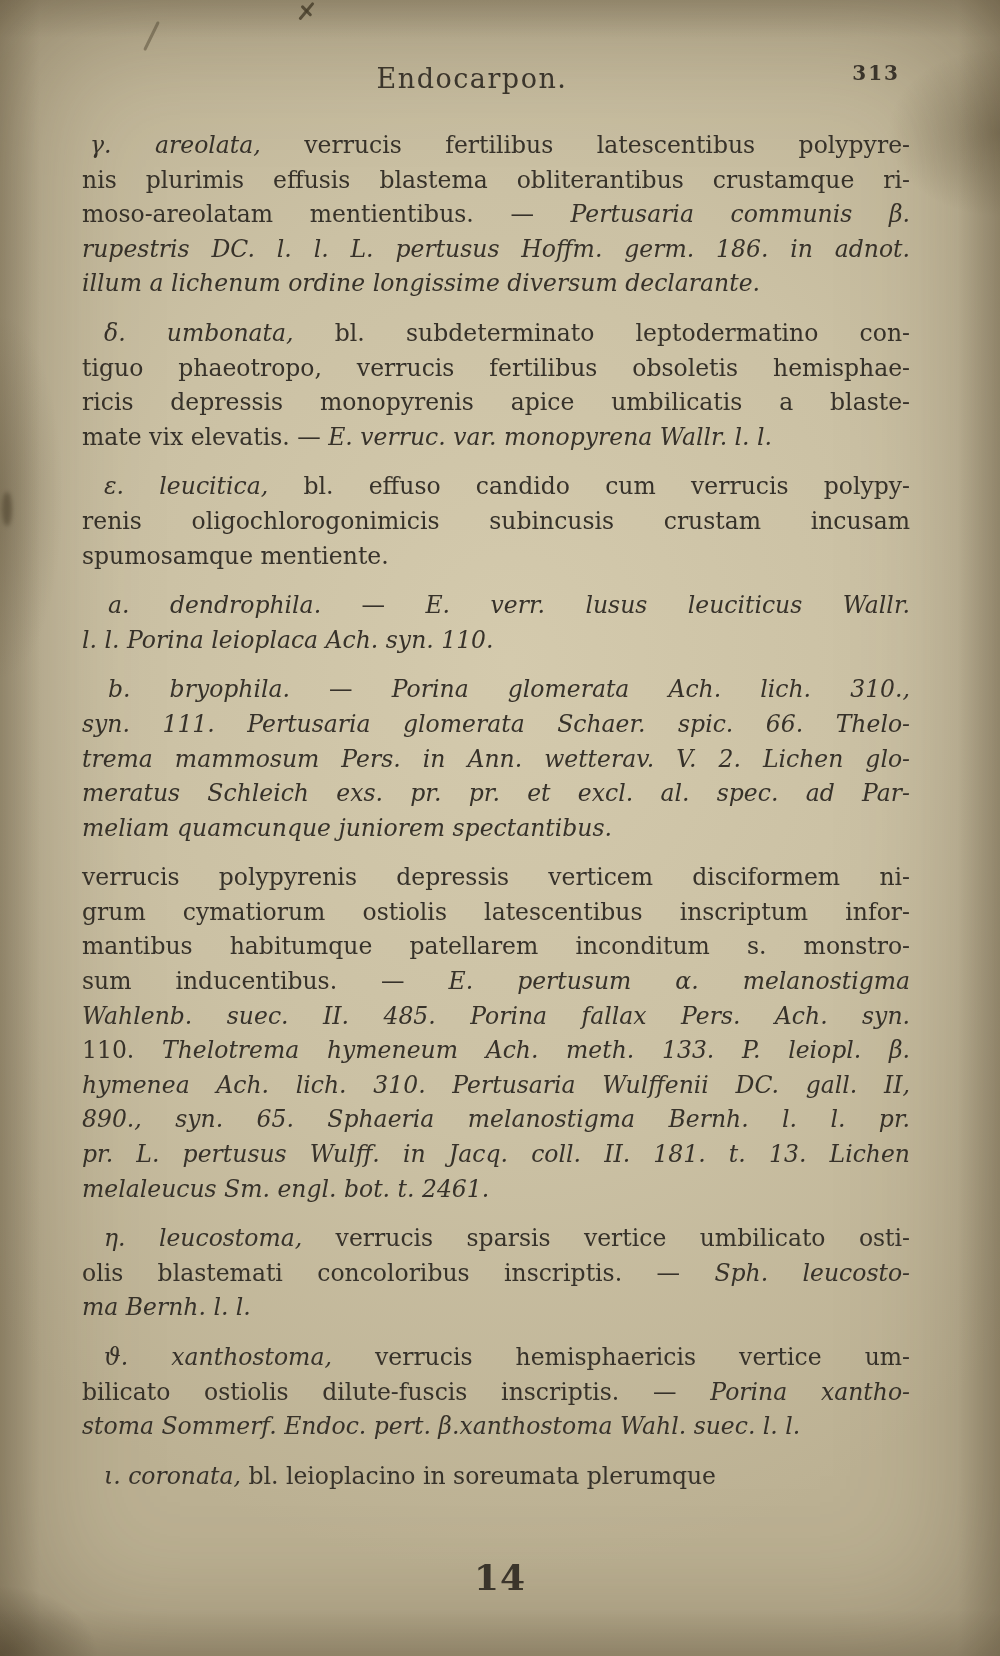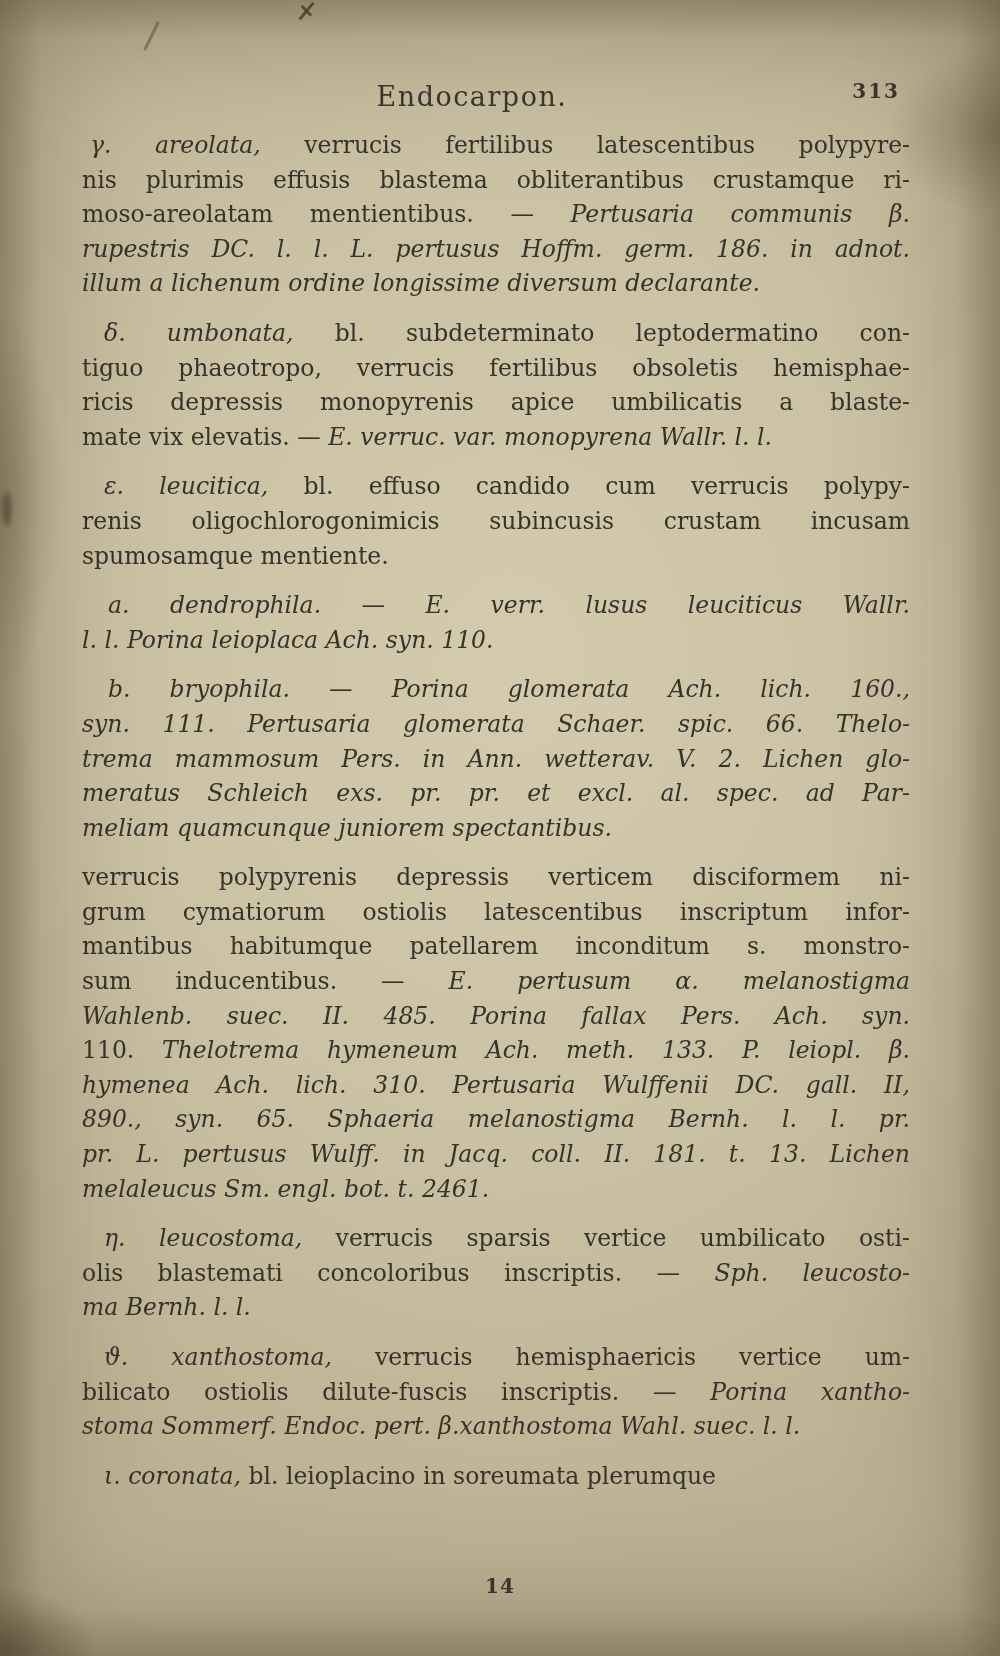--- a/index.html
+++ b/index.html
@@ -18,42 +18,42 @@
       linear-gradient(90deg, rgba(92,80,55,.30) 0, rgba(92,80,55,0) 40px),
       radial-gradient(140px 100px at 0% 100%, rgba(52,42,24,.55), rgba(52,42,24,0) 70%),
       radial-gradient(160px 120px at 100% 8%, rgba(70,58,34,.35), rgba(70,58,34,0) 70%),
       radial-gradient(90px 260px at 0% 30%, rgba(80,66,42,.25), rgba(80,66,42,0) 70%),
       radial-gradient(75% 55% at 51% 40%, #d4caad 0%, var(--paper, #cbc1a4) 52%, #bcb193 100%);
   }
   .vignette {
     position: absolute; inset: 0; pointer-events: none;
     box-shadow: inset 0 0 130px 24px rgba(66,54,32,.34);
   }
-  .header { position: absolute; top: 81px; left: 0; width: 100%; height: 42px; font-size: 27px; }
+  .header { position: absolute; top: 63px; left: 0; width: 100%; height: 42px; font-size: 27px; }
   .title  {
     position: absolute; left: 0; width: 100%; text-align: center;
     transform: translateX(-28px); letter-spacing: 1.5px; color: #3b362d;
   }
   .pagenum {
     position: absolute; right: 100px; top: -2px;
     font-size: 20px; letter-spacing: 2px; color: #3b362d; font-weight: bold;
   }
   .body {
     position: absolute; top: 128px; left: 82px; width: 828px;
     font-size: 23.5px; line-height: 34.6px;
   }
   .para { margin: 0 0 15px; }
   .line { display: block; }
   .line.j { text-align: justify; text-align-last: justify; }
   .it  { font-style: italic; }
   .bit { font-style: italic; font-weight: 400; }
   .ul  { text-decoration: underline; text-underline-offset: 4px; text-decoration-thickness: 2px; }
   .footer {
     position: absolute; left: 0; bottom: 58px; width: 100%;
-    text-align: center; font-size: 20px; font-weight: 600;
+    text-align: center; font-size: 36px; font-weight: 600;
     letter-spacing: 1px; color: #3b362d;
   }
   
   .mark-slash {
     position: absolute; left: 150px; top: 20px; width: 3px; height: 32px;
     border-radius: 3px; background: rgba(96,88,66,.55); transform: rotate(26deg);
   }
   .mark-x { position: absolute; left: 296px; top: 2px; width: 20px; height: 18px; }
   .mark-x::before, .mark-x::after {
     content: ""; position: absolute; left: 9px; top: -2px;
@@ -97,21 +97,21 @@
       <p class="para">
         <span class="line j" style="text-indent: 22px;"><span class="bit">ε. leucitica,</span><span> bl. effuso candido cum verrucis polypy-</span></span>
         <span class="line j"><span>renis oligochlorogonimicis subincusis crustam incusam</span></span>
         <span class="line"><span>spumosamque mentiente.</span></span>
       </p>
       <p class="para">
         <span class="line j" style="text-indent: 26px;"><span class="bit">a. dendrophila.</span><span> — </span><span class="it">E. verr. lusus leuciticus Wallr.</span></span>
         <span class="line"><span class="it">l. l. Porina leioplaca Ach. syn. 110.</span></span>
       </p>
       <p class="para">
-        <span class="line j" style="text-indent: 26px;"><span class="bit">b. bryophila.</span><span> — </span><span class="it">Porina glomerata Ach. lich. 160.,</span></span>
+        <span class="line j" style="text-indent: 26px;"><span class="bit">b. bryophila.</span><span> — </span><span class="it">Porina glomerata Ach. lich. 310.,</span></span>
         <span class="line j"><span class="it">syn. 111. Pertusaria glomerata Schaer. spic. 66. Thelo-</span></span>
         <span class="line j"><span class="it">trema mammosum Pers. in Ann. wetterav. V. 2. Lichen glo-</span></span>
         <span class="line j"><span class="it">meratus Schleich exs. pr. pr. et excl. al. spec. ad Par-</span></span>
         <span class="line"><span class="it">meliam quamcunque juniorem spectantibus.</span></span>
       </p>
       <p class="para">
         <span class="line j"><span>verrucis polypyrenis depressis verticem disciformem ni-</span></span>
         <span class="line j"><span>grum cymatiorum ostiolis latescentibus inscriptum infor-</span></span>
         <span class="line j"><span>mantibus habitumque patellarem inconditum s. monstro-</span></span>
         <span class="line j"><span>sum inducentibus. — </span><span class="it">E. pertusum α. melanostigma</span></span>

